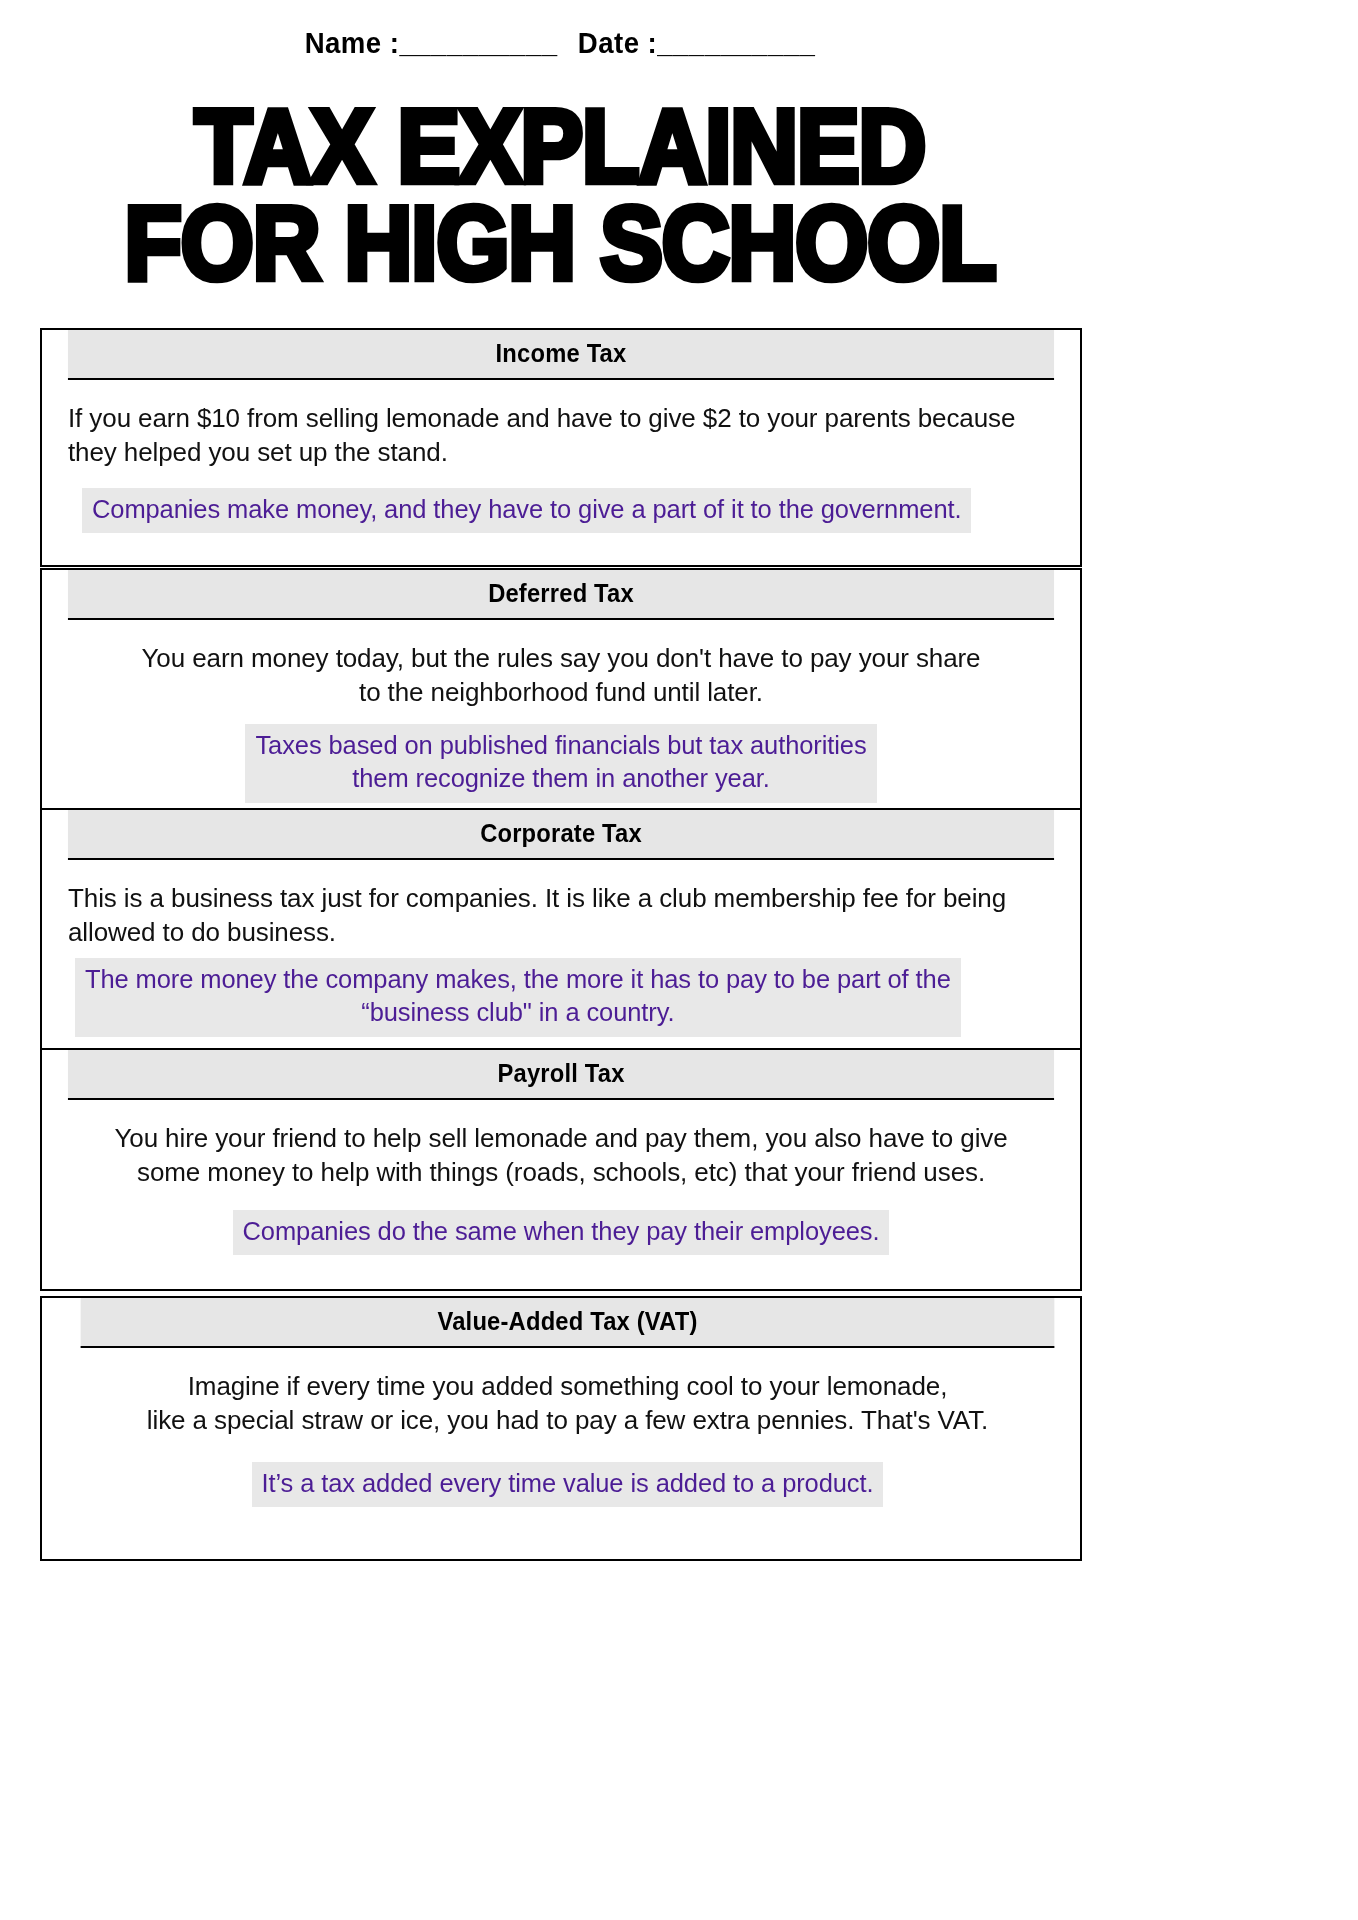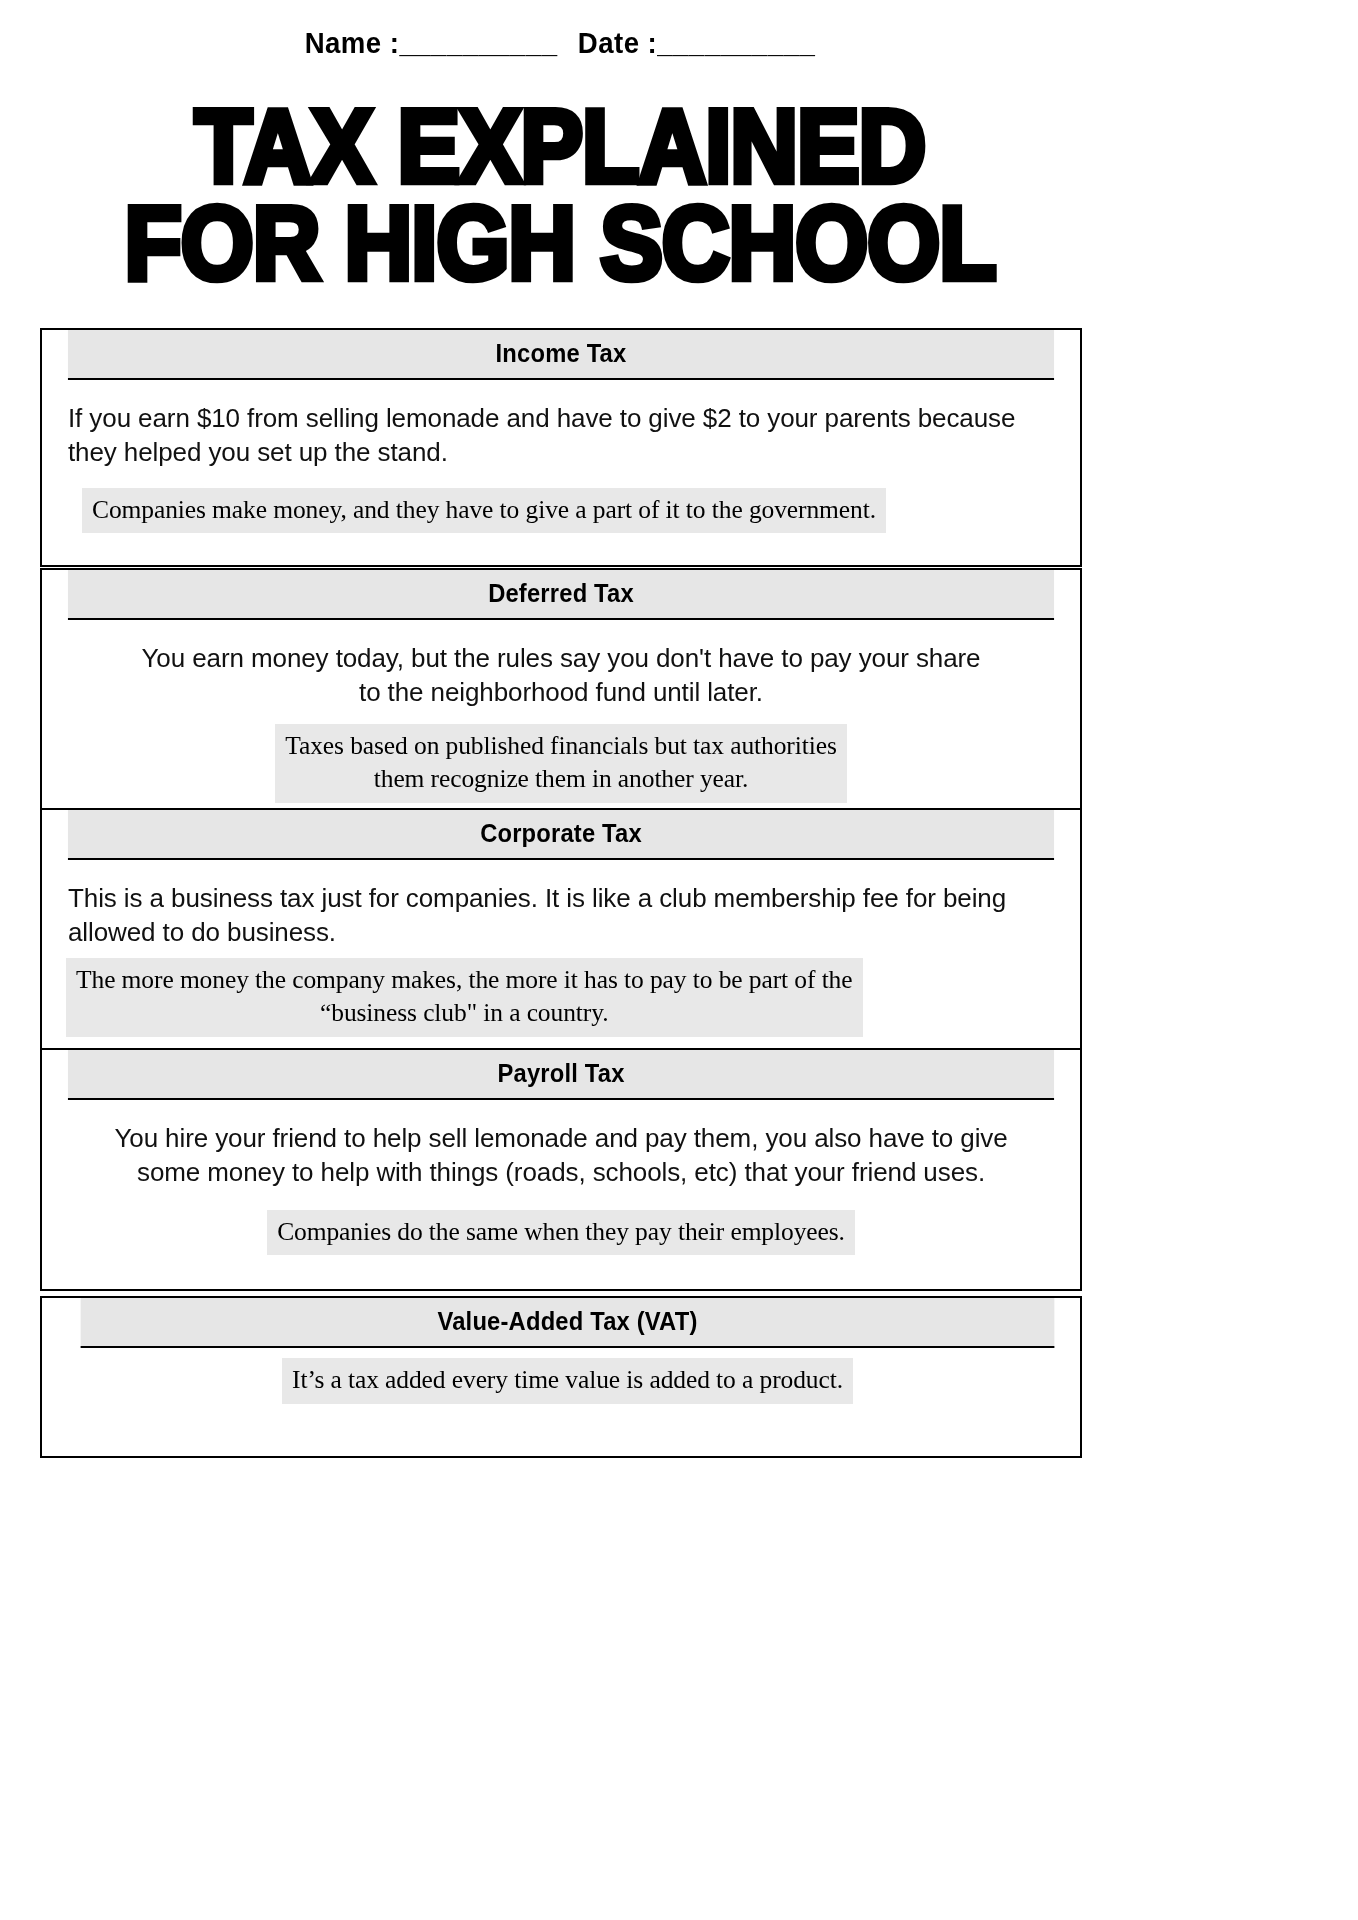--- a/index.html
+++ b/index.html
@@ -99,24 +99,24 @@
     margin: 0;
     white-space: pre-line;
   }
   .para.left   { text-align: left; }
   .para.center { text-align: center; }
 
   .hl {
     display: inline-block;
     background: #e8e8e8;
     padding: 5px 10px 7px 10px;
-    font-family: Liberation Serif, serif;
+    font-family: Liberation Sans, sans-serif;
     font-size: 25.5px;
     line-height: 1.32;
-    color: #000000;
+    color: #4c1d95;
     letter-spacing: -0.1px;
     white-space: pre-line;
   }
   .hl.center-txt { text-align: center; }
 
   .hl-row { text-align: center; }
   .hl-row.flush { text-align: left; }
 
   
   .pad-a { padding: 22px 26px 18px 26px; }
@@ -163,21 +163,21 @@
     </div>
   </div>
 
   <div class="box" style="top:808px;">
     <div class="box-head">Corporate Tax</div>
     <div class="box-body">
       <div class="pad-a" style="padding-bottom:4px;">
         <p class="para left">This is a business tax just for companies. It is like a club membership fee for being
 allowed to do business.</p>
       </div>
-      <div class="pad-b hl-row flush" style="padding-top:4px;padding-left:24px;padding-bottom:22px;">
+      <div class="pad-b hl-row flush" style="padding-top:4px;padding-left:33px;padding-bottom:22px;">
         <span class="hl center-txt">The more money the company makes, the more it has to pay to be part of the
 “business club" in a country.</span>
       </div>
     </div>
   </div>
 
   <div class="box" style="top:1048px;">
     <div class="box-head">Payroll Tax</div>
     <div class="box-body">
       <div class="pad-a" style="padding-bottom:12px;">
@@ -186,19 +186,23 @@
       </div>
       <div class="pad-b hl-row" style="padding-top:8px;padding-bottom:34px;">
         <span class="hl">Companies do the same when they pay their employees.</span>
       </div>
     </div>
   </div>
 
   <div class="box" style="top:1296px;padding-left:13px;">
     <div class="box-head">Value-Added Tax (VAT)</div>
     <div class="box-body">
+      <div class="pad-a" style="padding-bottom:14px;">
+        <p class="para center">Imagine if every time you added something cool to your lemonade,
+like a special straw or ice, you had to pay a few extra pennies. That's VAT.</p>
+      </div>
       <div class="pad-b hl-row" style="padding-top:10px;padding-bottom:52px;">
         <span class="hl">It’s a tax added every time value is added to a product.</span>
       </div>
     </div>
   </div>
 
 </div>
 
 </body></html>

